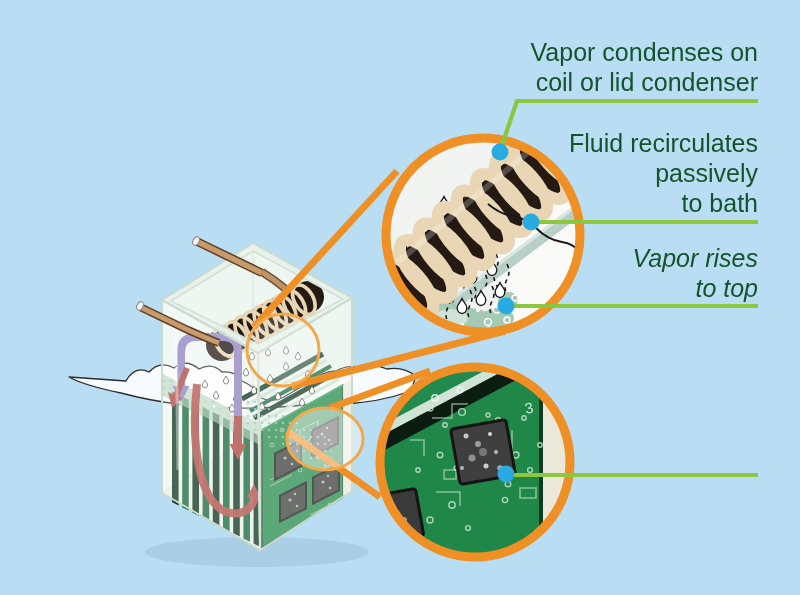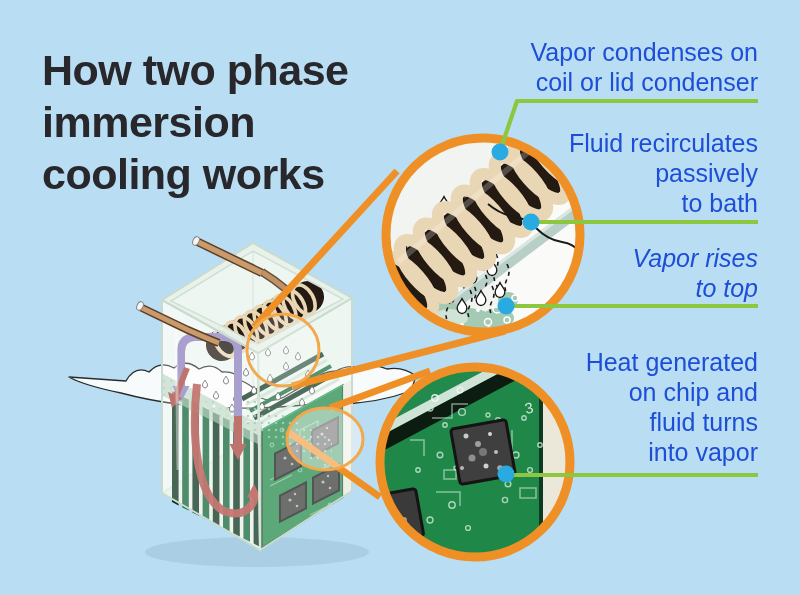--- a/index.html
+++ b/index.html
@@ -8,21 +8,21 @@
     background:#b9ddf2;font-family:"Liberation Sans", sans-serif;
   }
   .stage svg{position:absolute;left:0;top:0;}
   .title{
     position:absolute;left:42px;top:44px;width:420px;
     font-size:43px;line-height:52px;font-weight:bold;color:#28282c;
     letter-spacing:-0.5px;white-space:pre-line;
   }
   .note{
     position:absolute;right:42px;text-align:right;
-    font-size:25px;line-height:30px;font-weight:500;color:#1d4ed8;
+    font-size:25px;line-height:30px;font-weight:500;color:#14532d;
     white-space:pre-line;
   }
   .note-1{top:37px;}
   .note-2{top:128px;}
   .note-3{top:243px;font-style:italic;}
   .note-4{top:347px;}
 </style>
 </head>
 <body>
 
@@ -399,29 +399,22 @@
     <path d="M758,475 L508,475"></path>
   </g>
   <g fill="#29abe2">
     <circle cx="500" cy="152" r="8.5"></circle>
     <circle cx="531" cy="222" r="8.5"></circle>
     <circle cx="506" cy="306" r="8.5"></circle>
     <circle cx="506" cy="474" r="8.5"></circle>
   </g>
 </svg>
 
-<div class="title">How two phase
-immersion
-cooling works</div>
 
 <div class="note note-1">Vapor condenses on
 coil or lid condenser</div>
 <div class="note note-2">Fluid recirculates
 passively
 to bath</div>
 <div class="note note-3">Vapor rises
 to top</div>
-<div class="note note-4">Heat generated
-on chip and
-fluid turns
-into vapor</div>
 
 </div>
 
 </body></html>

